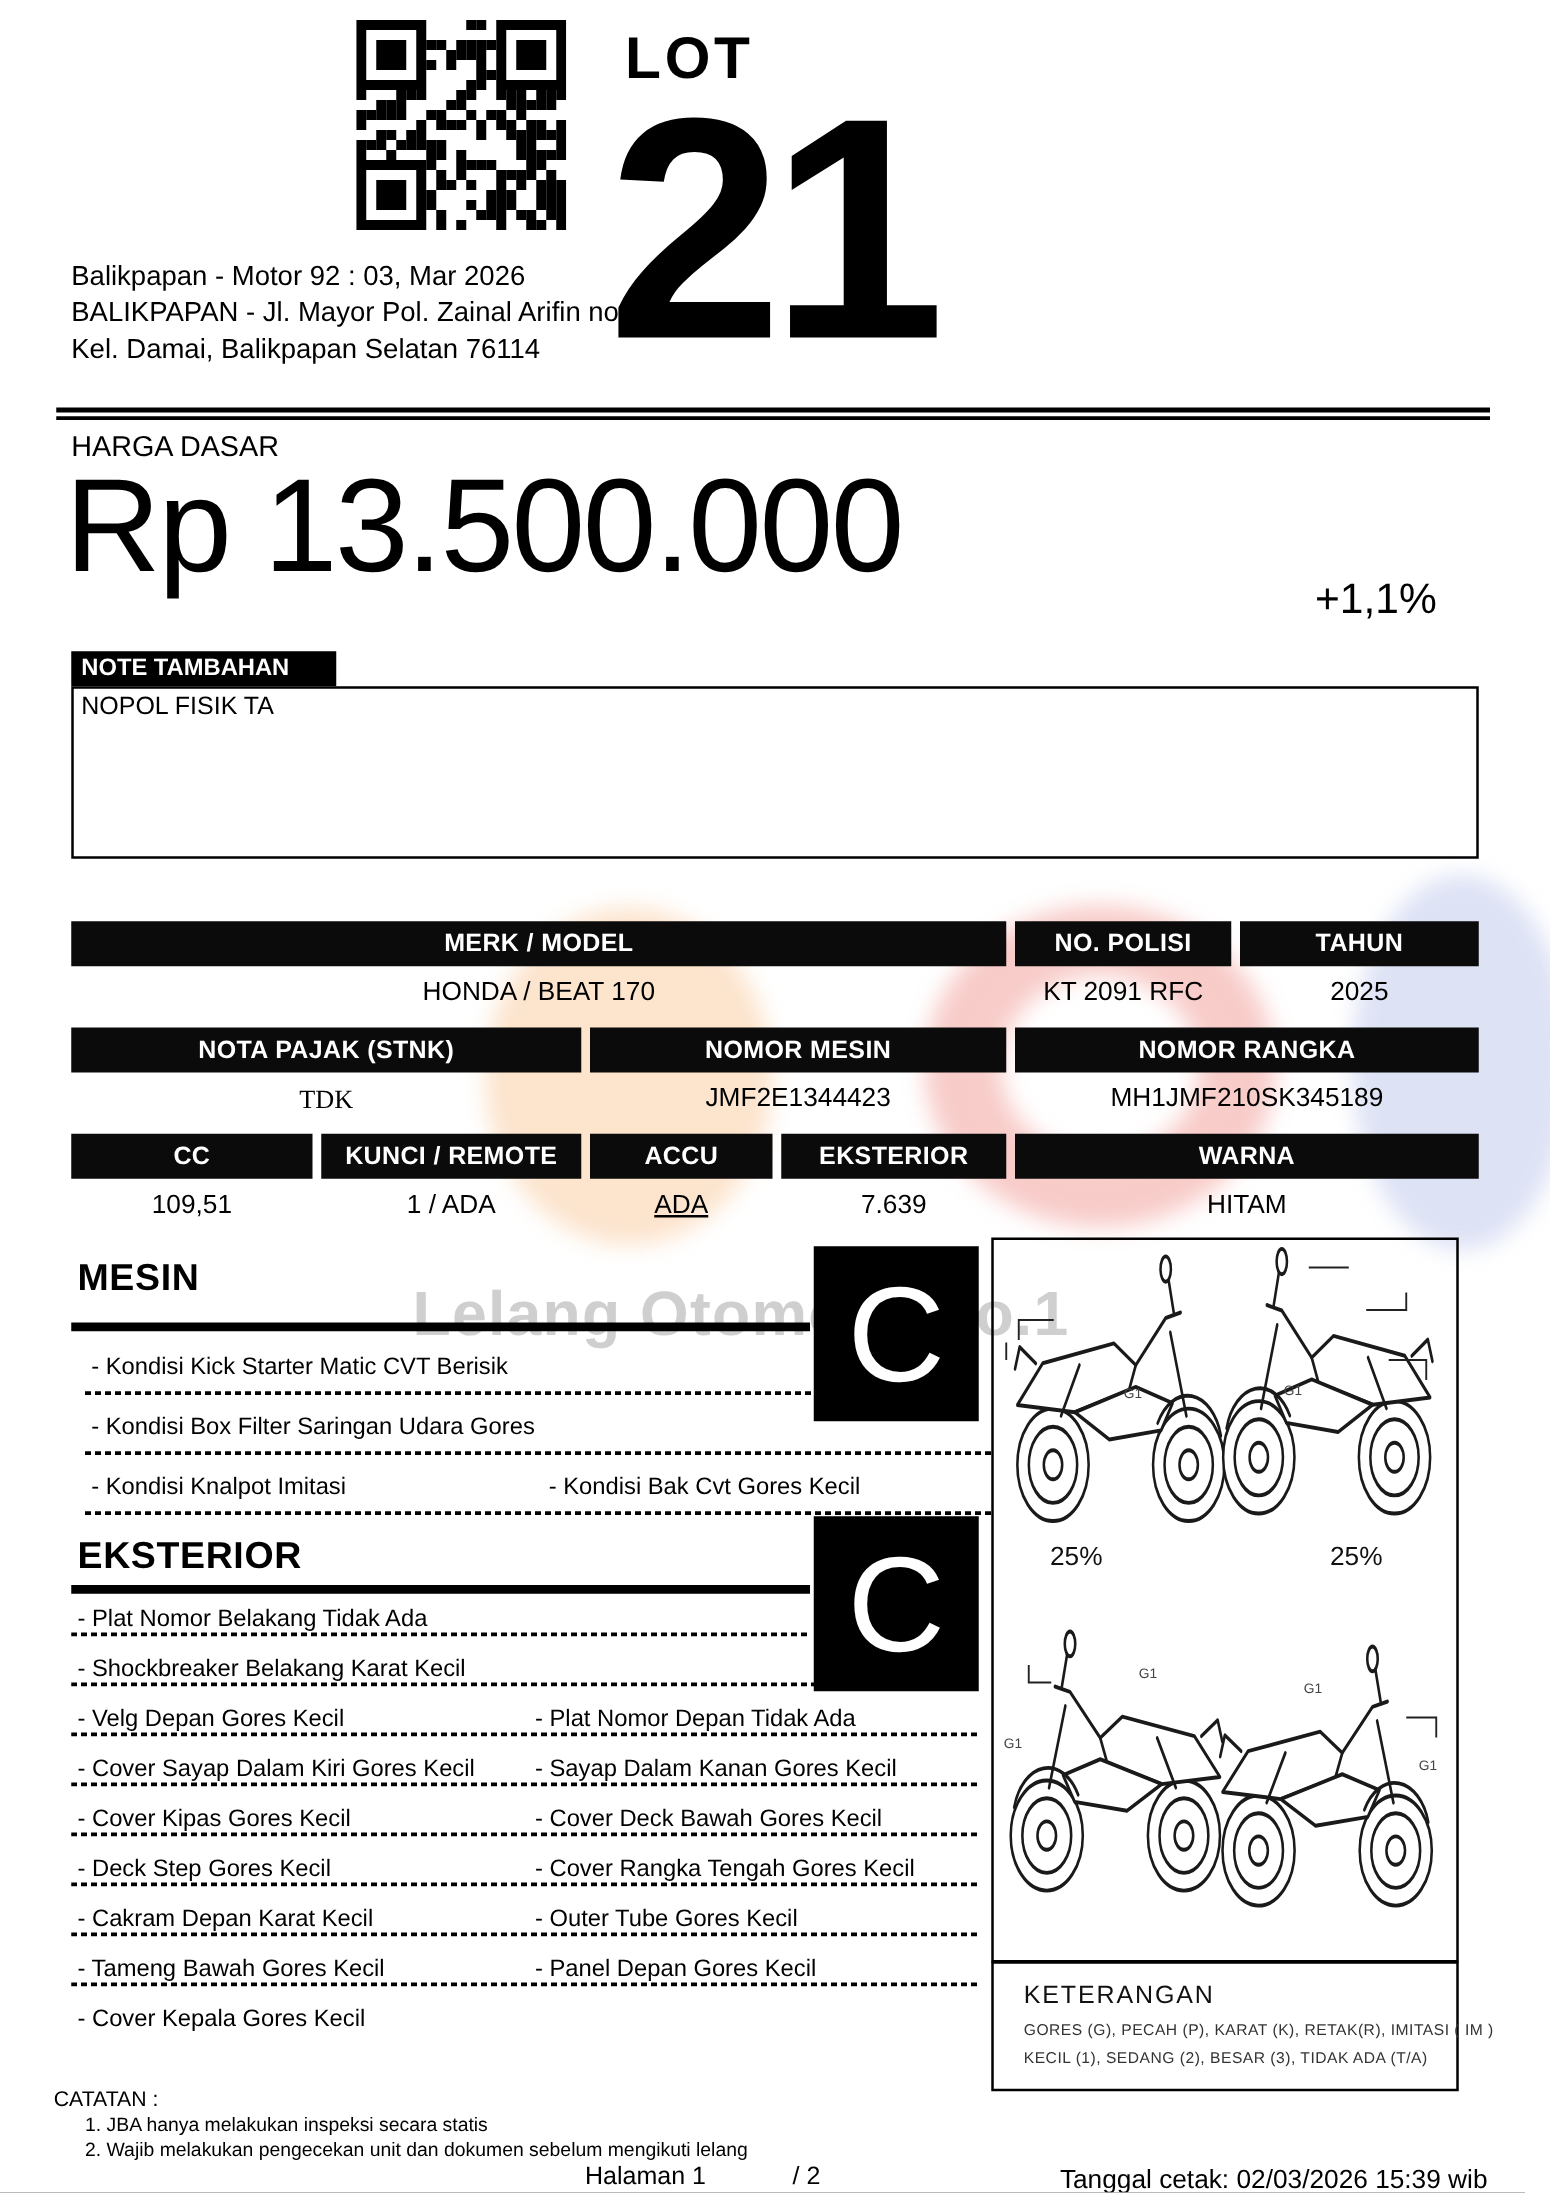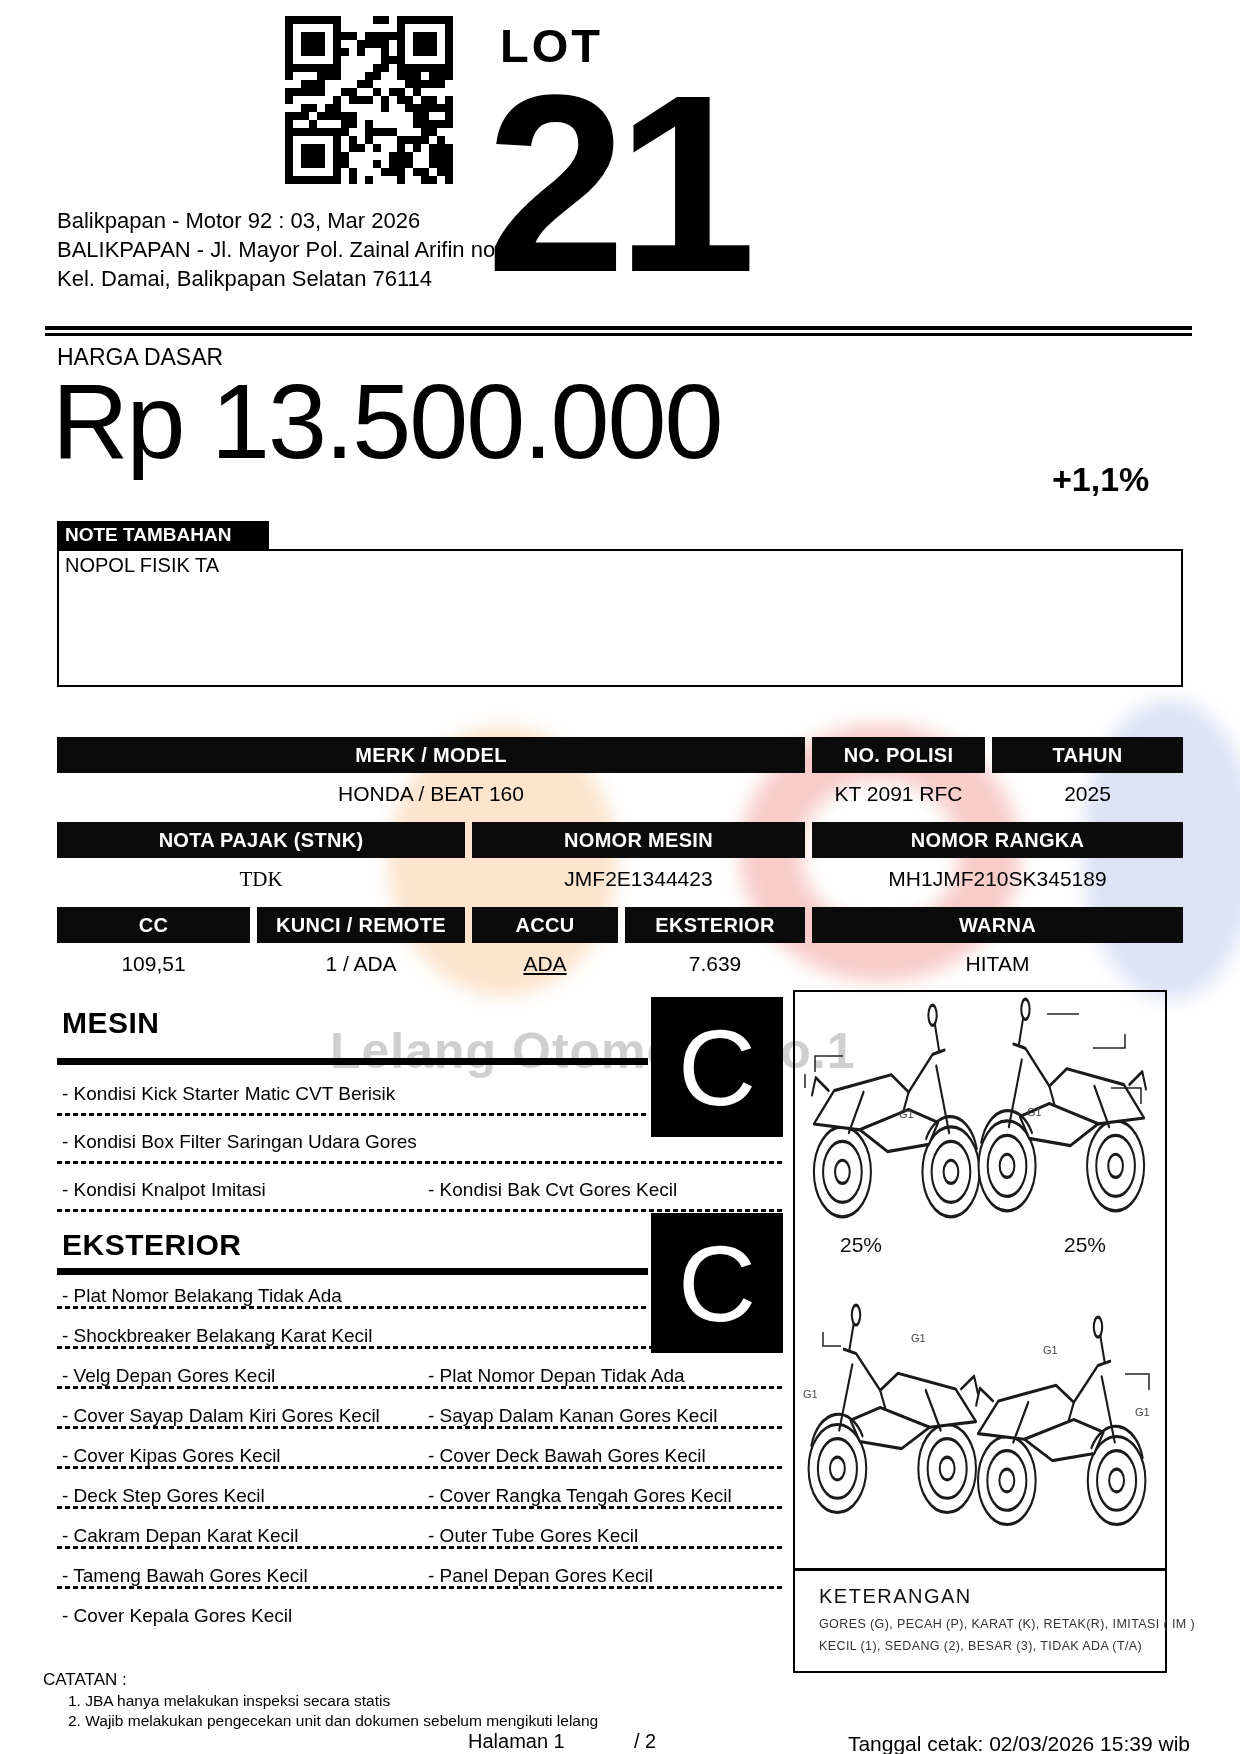--- a/index.html
+++ b/index.html
@@ -22,21 +22,21 @@
   .qr{position:absolute;left:285px;top:16px;width:168px;height:168px;z-index:2;}
   .lot-label{position:absolute;left:500px;top:18px;font-size:47px;font-weight:bold;letter-spacing:3px;z-index:2;}
   .lot-number{position:absolute;left:486px;top:58px;font-size:252px;font-weight:bold;line-height:1;letter-spacing:-10px;z-index:2;}
   .addr{position:absolute;left:57px;top:206px;font-size:22px;line-height:29px;z-index:2;}
 
   .dbl-rule{position:absolute;left:45px;top:326px;width:1147px;height:3px;
     border-top:4px solid #000;border-bottom:3px solid #000;z-index:2;}
 
   .price-label{position:absolute;left:57px;top:344px;font-size:23px;z-index:2;}
   .price-value{position:absolute;left:52px;top:368px;font-size:106px;letter-spacing:-2px;line-height:1;z-index:2;}
-  .price-change{position:absolute;left:1052px;top:460px;font-size:34px;font-weight:bold;z-index:2;}
+  .price-change{position:absolute;left:1052px;top:460px;font-size:34px;font-weight:normal;z-index:2;}
 
   .note-label{position:absolute;left:57px;top:521px;width:212px;height:28px;background:#000;color:#fff;
     font-size:19px;font-weight:bold;line-height:28px;padding-left:8px;box-sizing:border-box;z-index:3;}
   .note-box{position:absolute;left:57px;top:549px;width:1126px;height:138px;border:2.5px solid #000;
     box-sizing:border-box;z-index:2;background:transparent;}
   .note-content{position:absolute;left:6px;top:3px;font-size:20px;}
 
   
   .hdr-cell{position:absolute;height:36px;background:#0b0b0b;color:#fff;font-weight:bold;font-size:20px;
     display:flex;align-items:center;justify-content:center;letter-spacing:.3px;z-index:2;}
@@ -261,21 +261,21 @@
   <div class="price-change">+1,1%</div>
 
   <div class="note-label">NOTE TAMBAHAN</div>
   <div class="note-box">
     <div class="note-content">NOPOL FISIK TA</div>
   </div>
 
   <div class="hdr-cell" style="left:57px;top:737px;width:748px;">MERK / MODEL</div>
   <div class="hdr-cell" style="left:812px;top:737px;width:173px;">NO. POLISI</div>
   <div class="hdr-cell" style="left:992px;top:737px;width:191px;">TAHUN</div>
-  <div class="val-cell" style="left:57px;top:779px;width:748px;">HONDA / BEAT 160</div>
+  <div class="val-cell" style="left:57px;top:779px;width:748px;">HONDA / BEAT 170</div>
   <div class="val-cell" style="left:812px;top:779px;width:173px;">KT 2091 RFC</div>
   <div class="val-cell" style="left:992px;top:779px;width:191px;">2025</div>
 
   <div class="hdr-cell" style="left:57px;top:822px;width:408px;">NOTA PAJAK (STNK)</div>
   <div class="hdr-cell" style="left:472px;top:822px;width:333px;">NOMOR MESIN</div>
   <div class="hdr-cell" style="left:812px;top:822px;width:371px;">NOMOR RANGKA</div>
   <div class="val-cell" style="left:57px;top:864px;width:408px;font-family:Liberation Serif, serif;">TDK</div>
   <div class="val-cell" style="left:472px;top:864px;width:333px;">JMF2E1344423</div>
   <div class="val-cell" style="left:812px;top:864px;width:371px;">MH1JMF210SK345189</div>
 
@@ -286,21 +286,21 @@
   <div class="hdr-cell" style="left:812px;top:907px;width:371px;">WARNA</div>
   <div class="val-cell" style="left:57px;top:949px;width:193px;">109,51</div>
   <div class="val-cell" style="left:257px;top:949px;width:208px;">1 / ADA</div>
   <div class="val-cell" style="left:472px;top:949px;width:146px;text-decoration:underline;">ADA</div>
   <div class="val-cell" style="left:625px;top:949px;width:180px;">7.639</div>
   <div class="val-cell" style="left:812px;top:949px;width:371px;">HITAM</div>
 
   <div class="section-title" style="left:62px;top:1006px;">MESIN</div>
   <div class="section-rule" style="top:1058px;"></div>
   <div class="grade-box" style="left:651px;top:997px;height:140px;">C</div>
-  <div class="cond-list mesin-list" style="top:1083px;">
+  <div class="cond-list mesin-list" style="top:1083px;margin-left:11px;">
       <div class="cond-row">
         <span class="cond-left">- Kondisi Kick Starter Matic CVT Berisik</span>
         <div class="dotted short"></div>
       </div>
       <div class="cond-row">
         <span class="cond-left">- Kondisi Box Filter Saringan Udara Gores</span>
         <div class="dotted full"></div>
       </div>
       <div class="cond-row">
         <span class="cond-left">- Kondisi Knalpot Imitasi</span>

